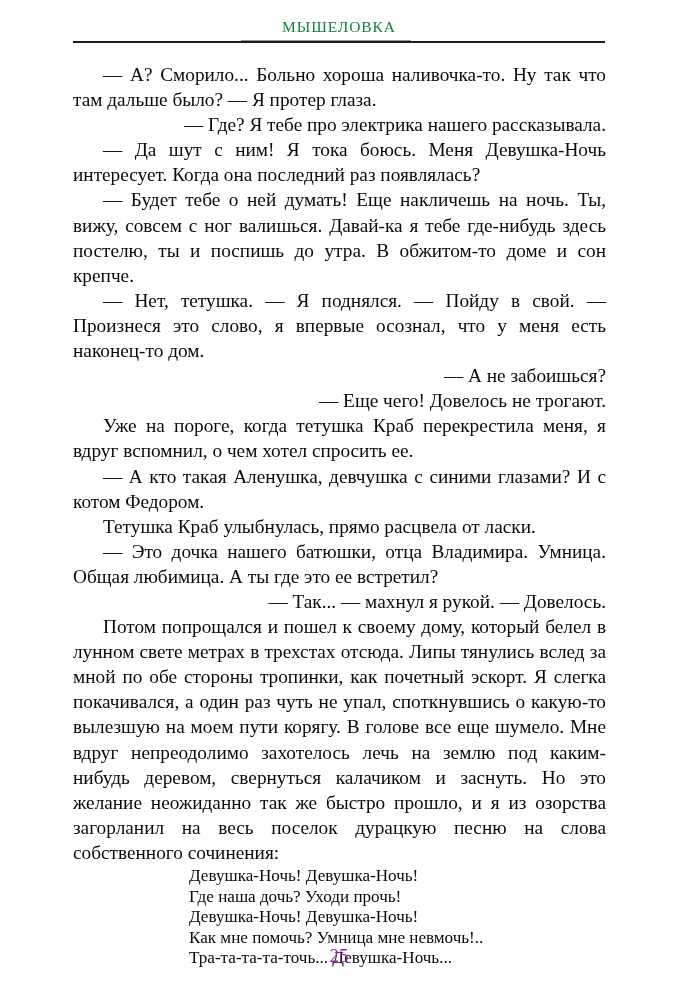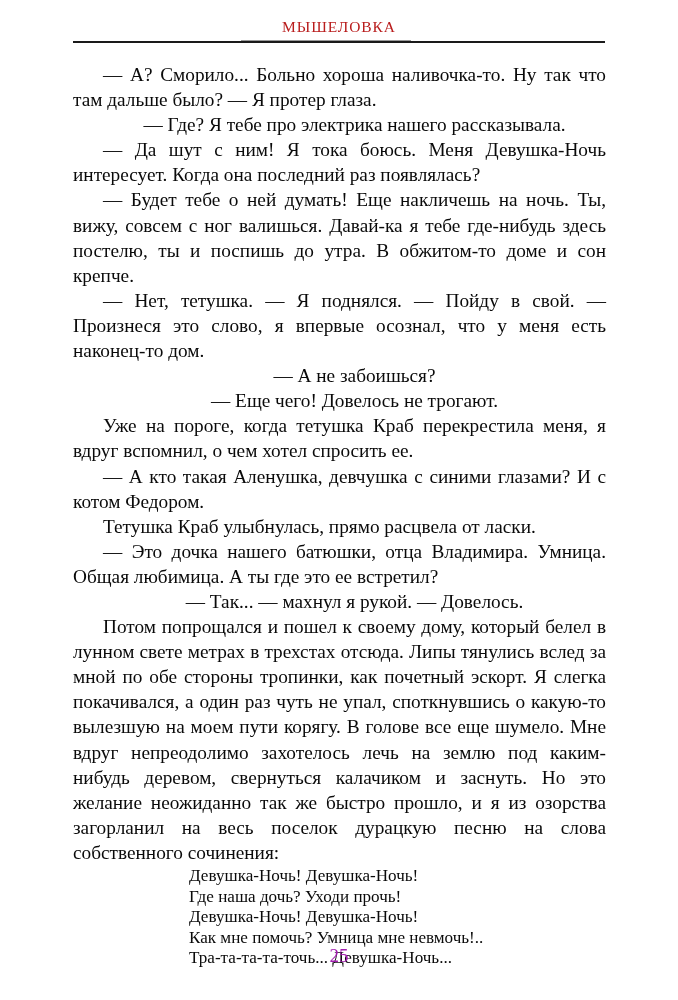--- a/index.html
+++ b/index.html
@@ -29,21 +29,21 @@
   .running-head {
     position: absolute;
     left: 73px;
     top: 19px;
     width: 532px;
     text-align: center;
     font-size: 15.5px;
     letter-spacing: 0.9px;
     font-weight: 400;
     line-height: 1;
-    color: #b91c1c;
+    color: #15803d;
   }
 
   .head-rule {
     position: absolute;
     left: 73px;
     top: 41px;
     width: 532px;
     height: 2px;
     background: #1a1a1a;
   }
@@ -71,21 +71,21 @@
     text-justify: inter-word;
     text-indent: 30px;
     font-size: 19.3px;
     line-height: 25.1px;
     hyphens: manual;
     word-spacing: 0px;
   }
 
   
   p.para.short {
-    text-align: center;
+    text-align: right;
   }
 
   
   .verse {
     position: absolute;
     left: 183px;
     top: 866px;
     width: 420px;
     margin-left: 6px;
   }

